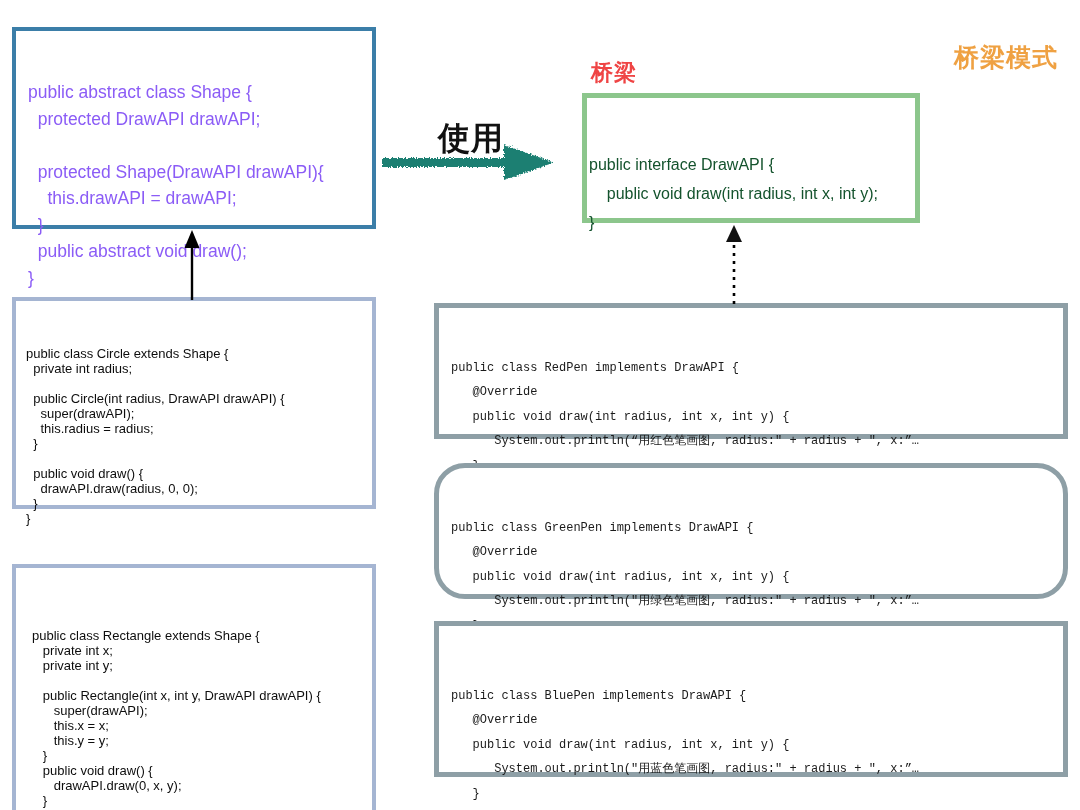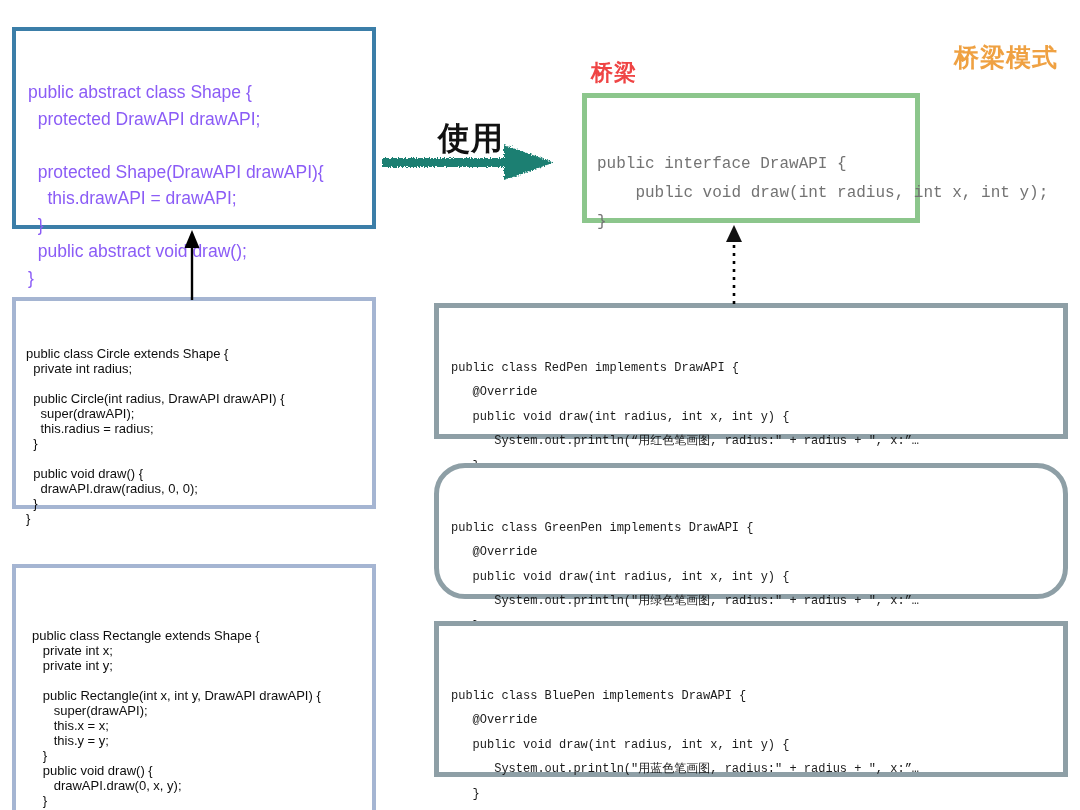--- a/index.html
+++ b/index.html
@@ -48,23 +48,23 @@
   }
   .box-circle .code{padding:9px 0 0 10px;}
   .box-rect  .code{padding:24px 0 0 16px;}
 
   
   .box-iface{
     left:582px;top:93px;width:338px;height:130px;
     border:5px solid #8cc68c;
   }
   .box-iface .code{
-    font-family:Liberation Mono, monospace;
-    font-size:16px;line-height:29px;color:#737373;
-    padding:16px 0 0 10px;
+    font-family:Liberation Sans, sans-serif;
+    font-size:16px;line-height:29px;color:#14532d;
+    padding:16px 0 0 2px;
   }
 
   
   .box-pen{
     left:434px;width:634px;
     border:5px solid #8e9fa6;
   }
   .box-pen .code{
     font-family:"Liberation Mono","DejaVu Sans Mono",monospace;
     font-size:12px;line-height:24.4px;color:#1a1a1a;

